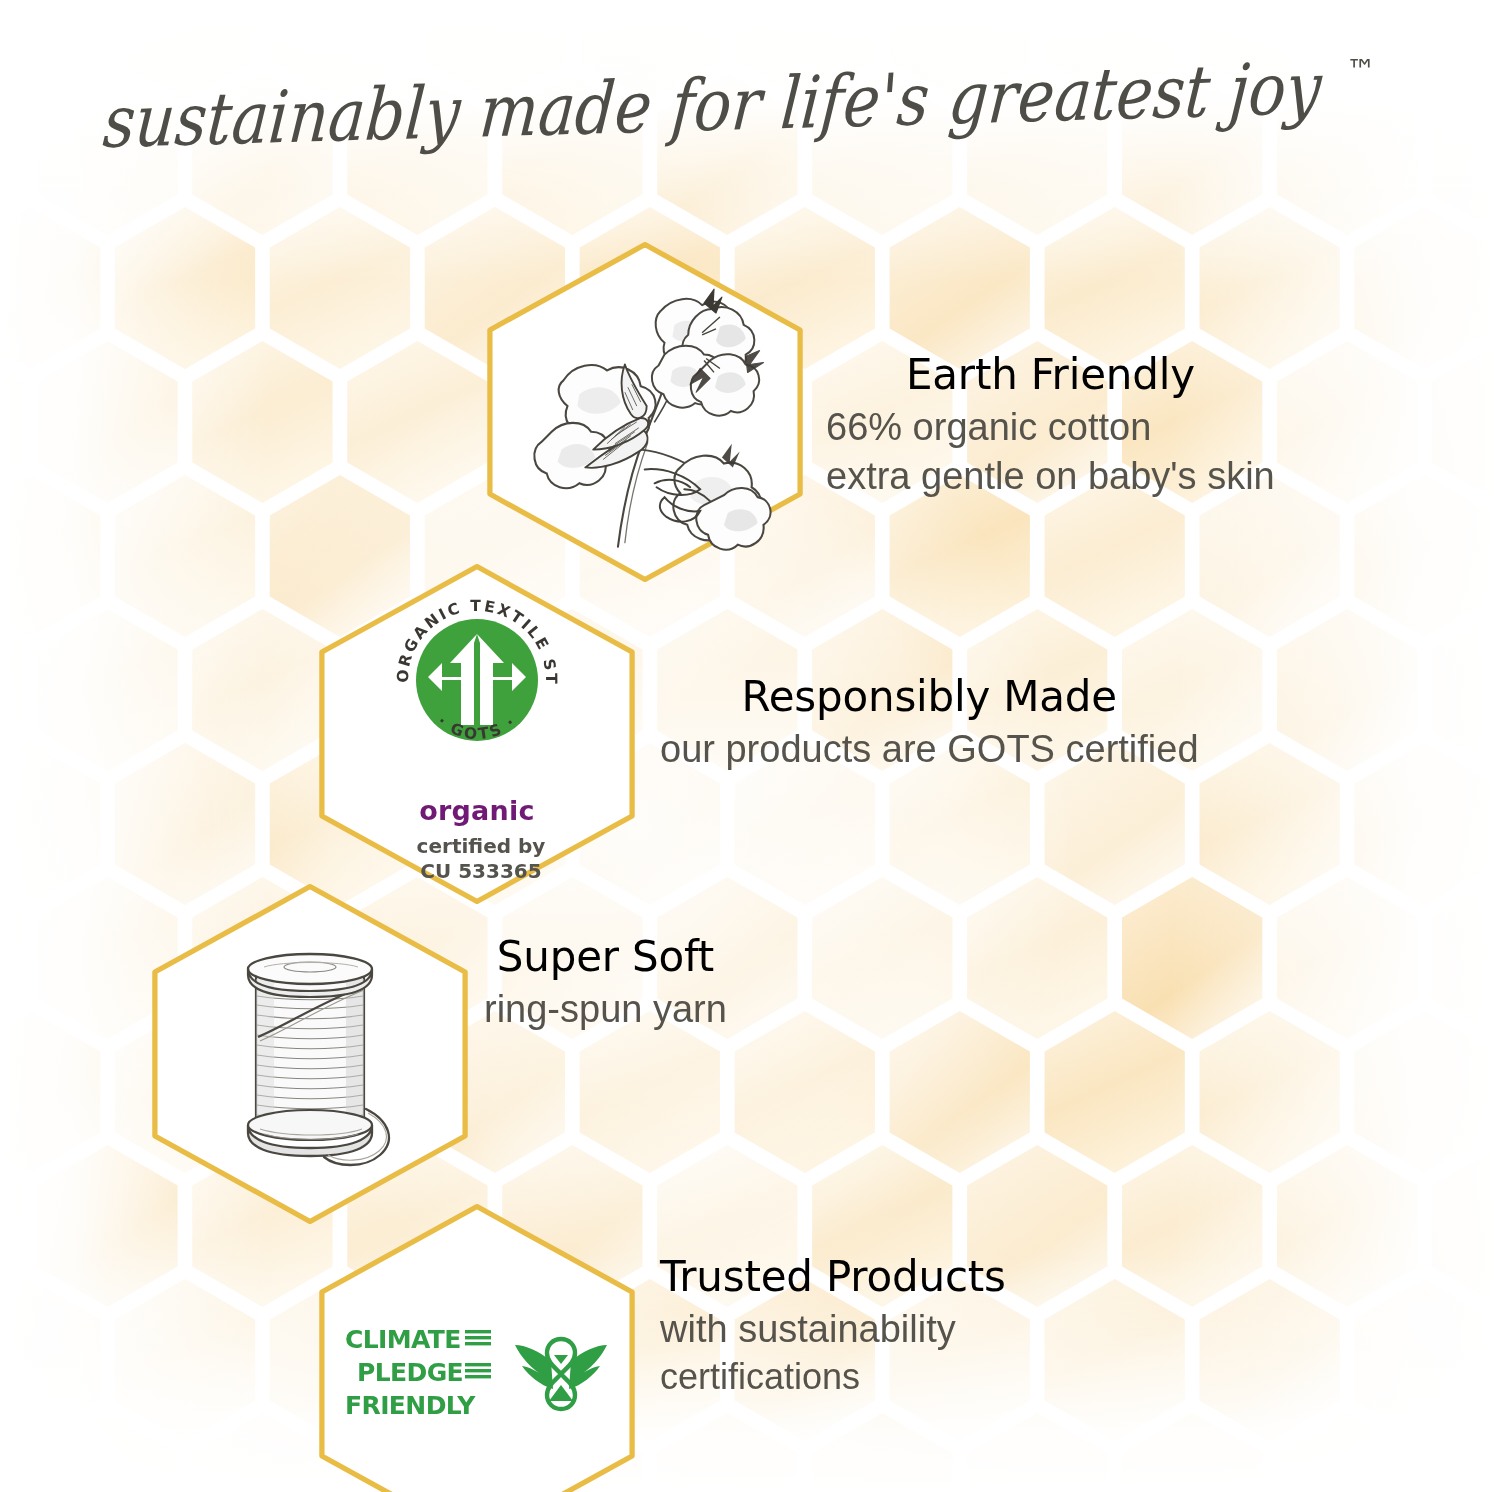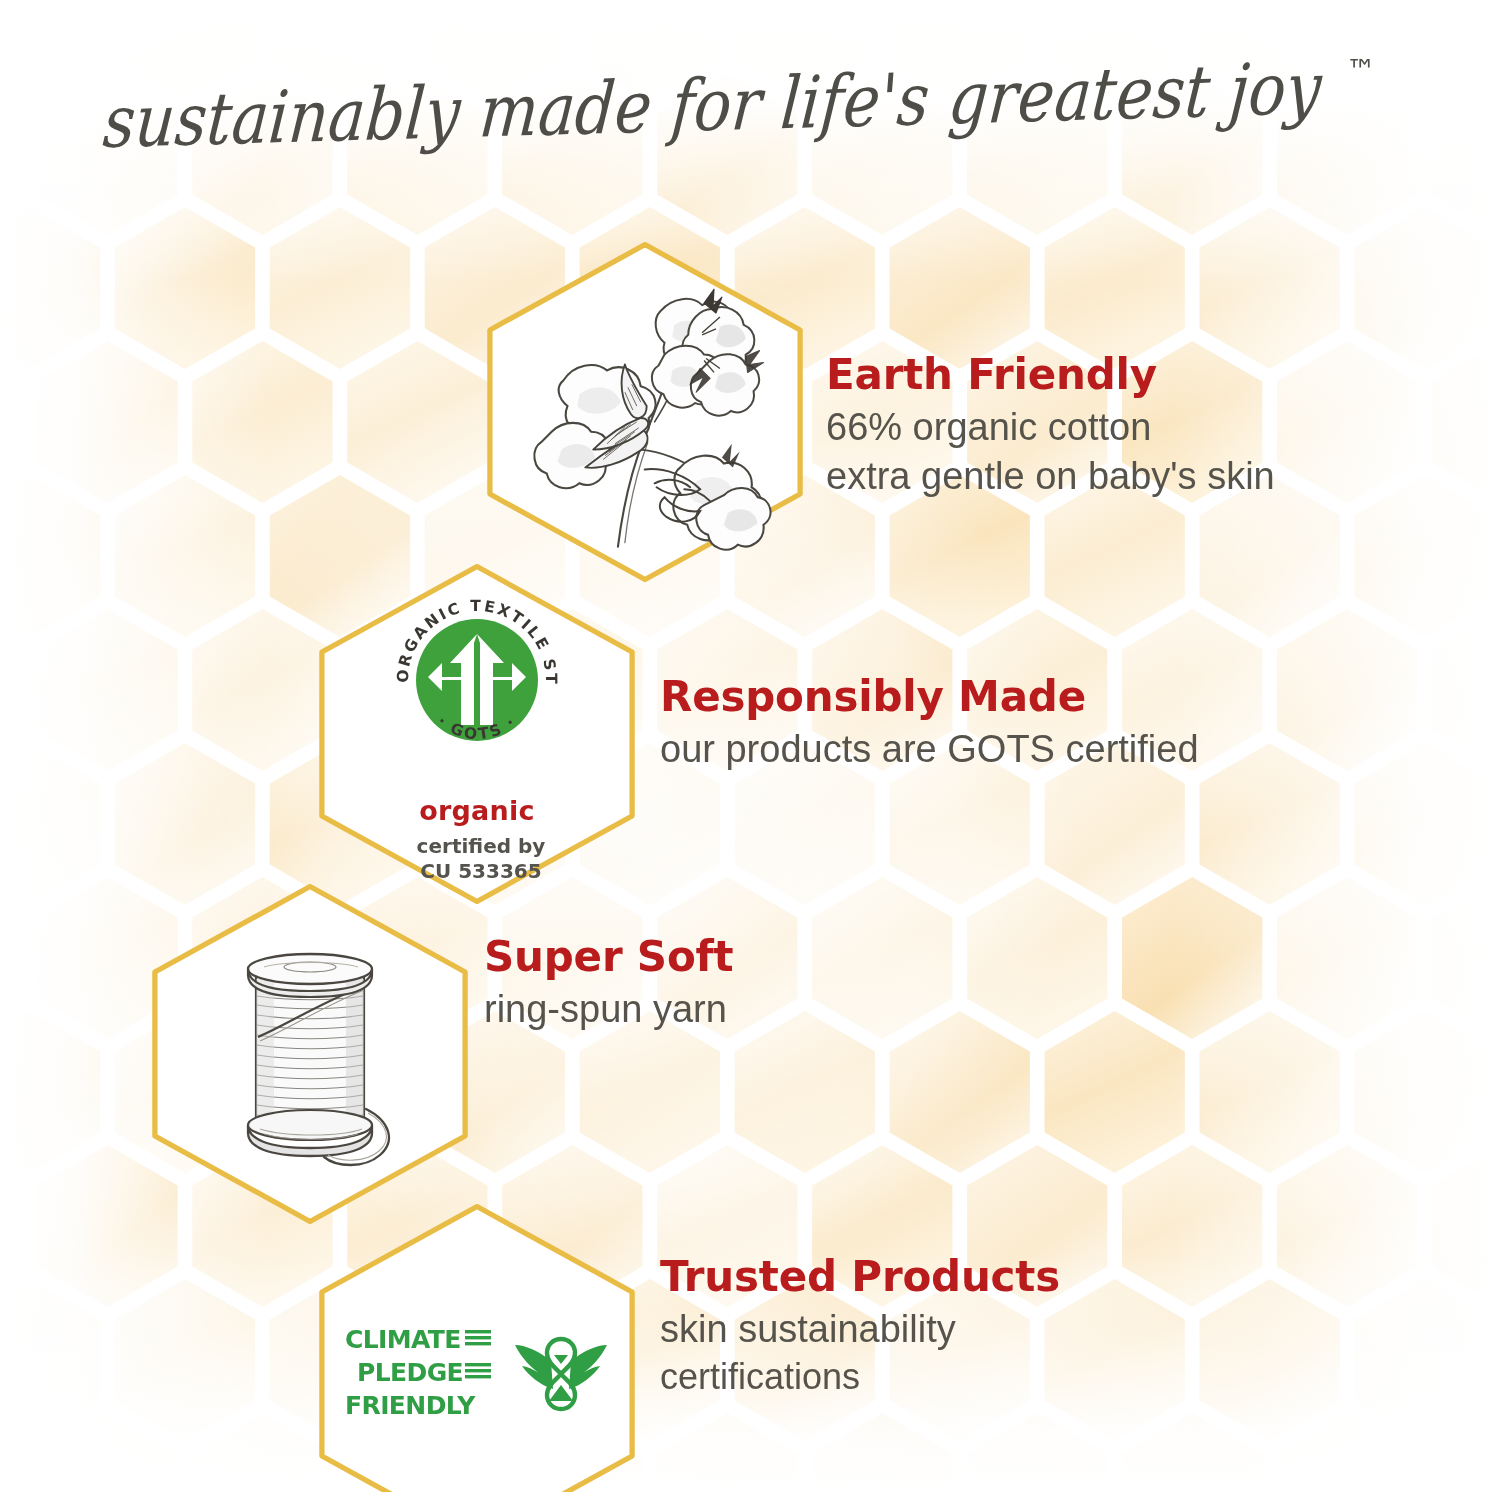--- a/index.html
+++ b/index.html
@@ -36,40 +36,41 @@
     display:flex;align-items:center;justify-content:center;
   }
   .hex-card .hexbg{position:absolute;inset:0;}
   .hex-card .hexbg svg{display:block;width:100%;height:100%;}
   .hex-inner{position:relative;z-index:2;width:78%;height:78%;
     display:flex;align-items:center;justify-content:center;}
 
   .text-block{position:absolute;z-index:7;}
   .ft-title{
     font-family:"DejaVu Sans", sans-serif;
-    font-weight:bold;
-    color:#b91c1c;
+    font-weight:normal;
+    color:#000000;
     letter-spacing:-0.2px;
     white-space:nowrap;
     margin:0 0 4px 0;
+    text-align:center;
   }
   .ft-line{
     font-family:"Liberation Sans", sans-serif;
     color:#55534b;
     white-space:nowrap;
     margin:0;
   }
 
   
   .gots{display:flex;flex-direction:column;align-items:center;justify-content:center;}
   .gots .gots-mark{position:relative;}
   .gots .gots-mark svg{display:block;}
   .gots-organic{
     font-family:"DejaVu Sans", sans-serif;font-weight:bold;
-    font-size:27px;color:#b91c1c;margin-top:20px;letter-spacing:.2px;
+    font-size:27px;color:#701a75;margin-top:20px;letter-spacing:.2px;
   }
   .gots-cert{
     font-family:"DejaVu Sans", sans-serif;font-weight:bold;
     font-size:20px;color:#55534d;line-height:1.25;text-align:center;margin-top:8px;margin-left:8px;
   }
 
   
   .cpf{display:flex;align-items:center;justify-content:center;gap:18px;}
   .cpf-words{display:flex;flex-direction:column;align-items:flex-start;line-height:1;}
   .cpf-words svg{display:block;}
@@ -493,17 +494,17 @@
 
             <path d="M48 54 L60 70 L36 70 Z" fill="#2f9e44"></path>
           </svg>
         </div>
       </div>
     </div>
   </div>
 
   <div class="text-block" style="left:660px;top:1252px;">
     <div class="ft-title" style="font-size:42px;">Trusted Products</div>
-    <div class="ft-line" style="font-size:38px;line-height:1.28;">skin sustainability</div>
+    <div class="ft-line" style="font-size:38px;line-height:1.28;">with sustainability</div>
     <div class="ft-line" style="font-size:36px;line-height:1.28;">certifications</div>
   </div>
 
 </div>
 
 </body></html>

